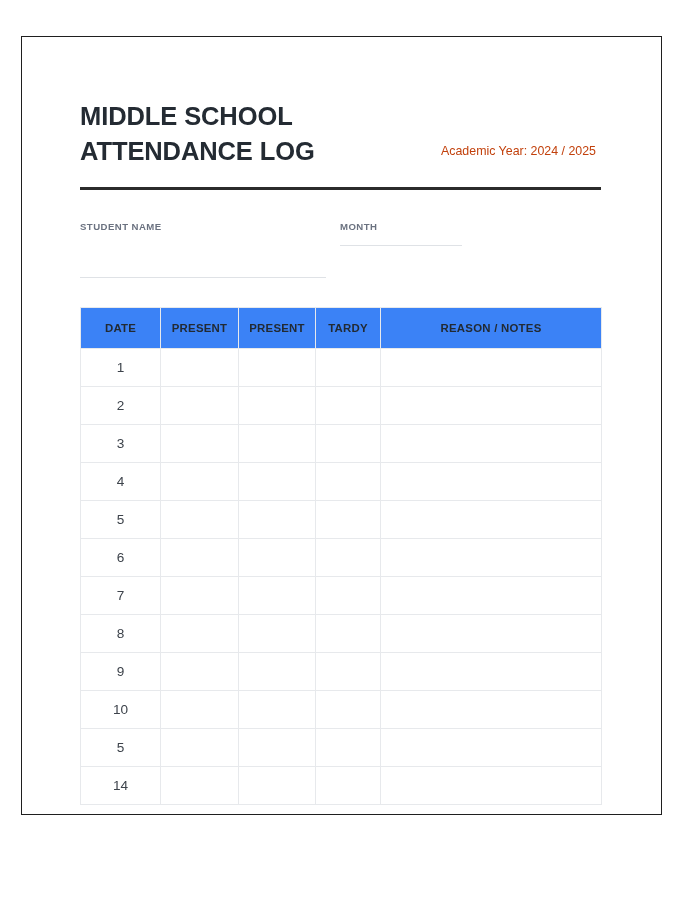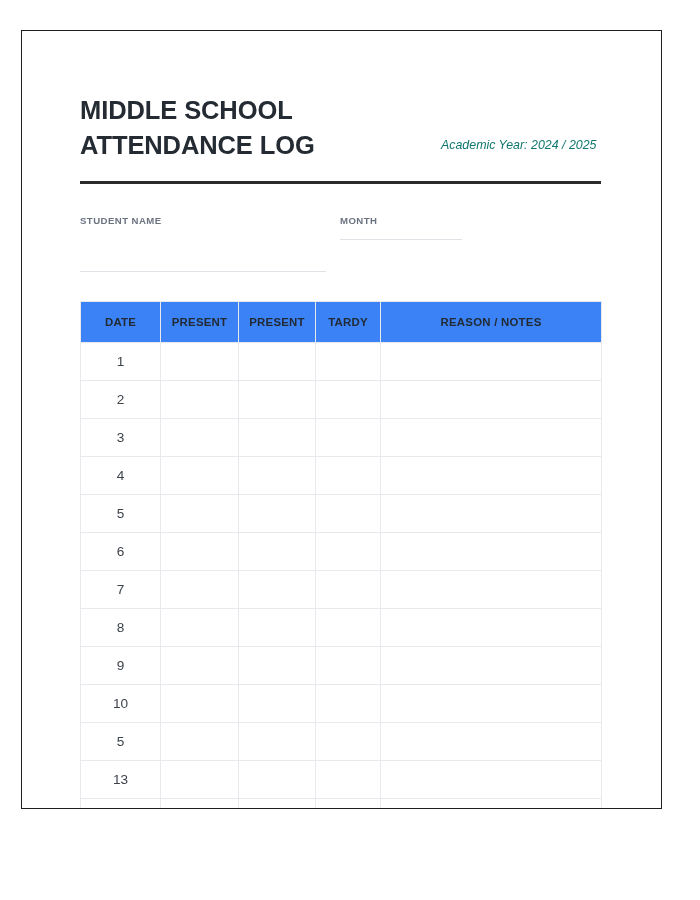--- a/index.html
+++ b/index.html
@@ -11,21 +11,21 @@
     width: 700px;
     height: 900px;
     font-family: "Liberation Sans", sans-serif;
     -webkit-font-smoothing: antialiased;
   }
 
   
   .page-sheet {
     position: absolute;
     left: 21px;
-    top: 30px;
+    top: 36px;
     width: 641px;
     height: 779px;
     box-sizing: border-box;
     border: 1.4px solid #1f1f1f;
     background: #ffffff;
     overflow: hidden;
   }
 
   .page-inner {
     position: absolute;
@@ -50,22 +50,21 @@
     line-height: 1.37;
     letter-spacing: -0.1px;
     color: #242b33;
     margin: 0;
   }
   .academic-year {
     width: 160px;
     margin-top: 42px;
     font-size: 12.4px;
     line-height: 1.62;
-    color: #0f766e;
-    font-style: italic;
+    color: #c2410c;
   }
 
   .title-rule {
     margin-top: 18px;
     height: 3px;
     background: #2b2b2b;
   }
 
   
   .fields-row {
@@ -252,27 +251,20 @@
             <td></td>
           </tr>
           <tr>
             <td class="cell-date">5</td>
             <td></td>
             <td></td>
             <td></td>
             <td></td>
           </tr>
           <tr>
-            <td class="cell-date">13</td>
-            <td></td>
-            <td></td>
-            <td></td>
-            <td></td>
-          </tr>
-          <tr>
             <td class="cell-date">14</td>
             <td></td>
             <td></td>
             <td></td>
             <td></td>
           </tr>
         </tbody>
     </table>
 
   </div>

